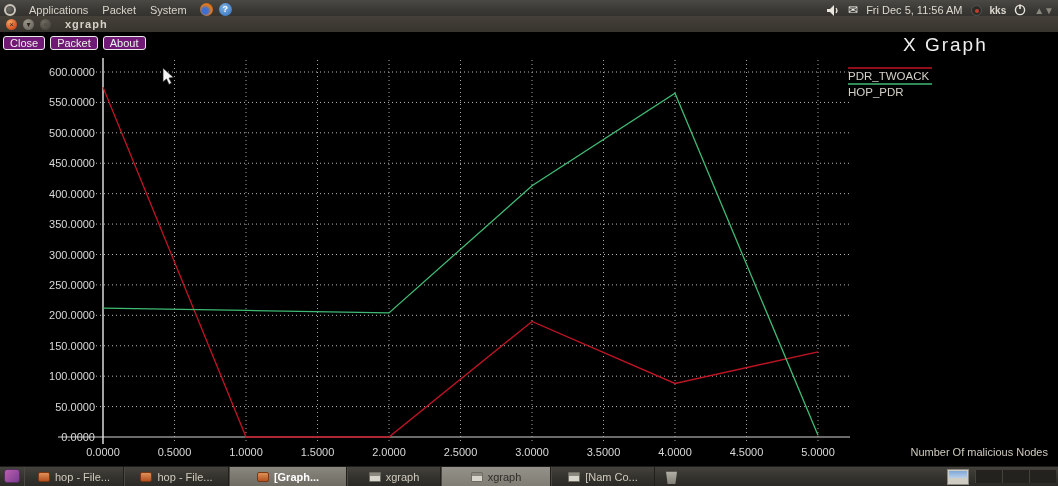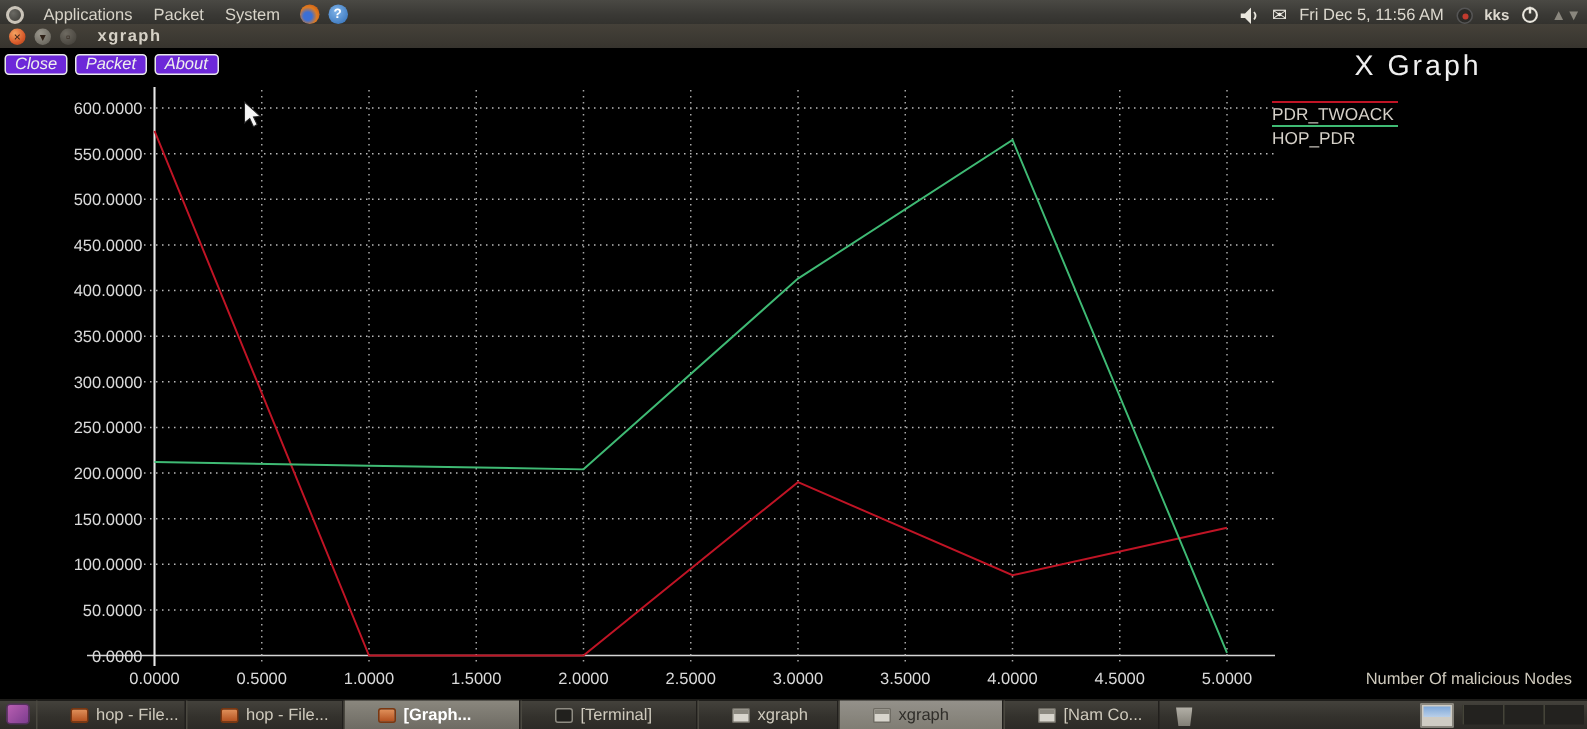--- a/index.html
+++ b/index.html
@@ -32,37 +32,37 @@
     background:linear-gradient(#454139,#37342e);display:flex;align-items:center;z-index:9;}
   .tb-circle{width:11px;height:11px;border-radius:50%;margin-left:6px;position:relative;}
   .tb-close{background:radial-gradient(circle at 35% 30%,#f3a361,#d85a2a 60%,#a33c16);}
   .tb-min{background:radial-gradient(circle at 35% 30%,#9a968c,#5d5a52);}
   .tb-max{background:radial-gradient(circle at 35% 30%,#6e6a61,#3e3b35);}
   .tb-glyph{position:absolute;inset:0;color:#2e2118;font-size:8px;line-height:11px;text-align:center;}
   .win-title{color:#d6d1c6;font-size:11px;font-weight:bold;margin-left:14px;letter-spacing:1px;}
 
   
   .xg-buttons{position:absolute;left:3px;top:36px;display:flex;gap:5px;z-index:8;}
-  .xg-btn{border:1px solid #e9e9e9;border-radius:3px;color:#eee;background:#6d28d9;
-    font-size:11px;padding:0 6px;height:14px;line-height:13px;font-style:italic;}
+  .xg-btn{border:1px solid #e9e9e9;border-radius:3px;color:#eee;background:#701a75;
+    font-size:11px;padding:0 6px;height:14px;line-height:13px;}
   .app-title{position:absolute;left:903px;top:34px;color:#efefef;font-size:19px;
     letter-spacing:2px;z-index:8;}
   .plot-title{position:absolute;left:55px;top:51px;color:#d6d1c8;font-size:12px;z-index:8;}
   .plot-title sup{font-size:9px;}
   #chart-svg{position:absolute;left:0;top:32px;z-index:2;}
 
   
   .taskbar{position:absolute;left:0;top:466px;width:1058px;height:20px;
     background:linear-gradient(#44423c,#34322d 55%,#2c2a26);border-top:1px solid #1d1c19;
     box-sizing:border-box;display:flex;align-items:stretch;z-index:10;}
   .applet-icon{width:16px;height:14px;margin:2px 4px;border-radius:3px;
     background:linear-gradient(135deg,#b95fb2,#7c3c8e);border:1px solid #55305e;box-sizing:border-box;}
   .task-btn{display:flex;align-items:center;gap:5px;font-size:11px;color:#cfcabd;
-    padding:0 22px;border-left:1px solid #4a4840;border-right:1px solid #211f1c;
-    box-sizing:border-box;overflow:hidden;white-space:nowrap;}
+    padding:0 6px;border-left:1px solid #4a4840;border-right:1px solid #211f1c;
+    box-sizing:border-box;overflow:hidden;white-space:nowrap;justify-content:center;}
   .task-btn.urgent{background:linear-gradient(#8a877e,#6e6b63);color:#ffffff;font-weight:bold;}
   .task-btn.active{background:linear-gradient(#94918a,#807d74);color:#2f2d29;}
   .t-icon{flex:0 0 auto;display:inline-block;}
   .icon-folder{width:12px;height:10px;background:linear-gradient(#e0905a,#b4511f);border-radius:2px;
     border:1px solid #7c3710;box-sizing:border-box;}
   .icon-terminal{width:12px;height:10px;background:#21201d;border:1px solid #8f8c83;border-radius:2px;box-sizing:border-box;}
   .icon-window{width:12px;height:10px;background:#d8d5cd;border:1px solid #6f6c64;border-radius:1px;box-sizing:border-box;
     position:relative;}
   .icon-window::before{content:"";position:absolute;left:0;top:0;right:0;height:3px;background:#8b887f;}
   .trash-icon{width:13px;height:14px;margin:3px 6px 0 10px;background:linear-gradient(#b9b6ad,#827f76);
@@ -200,24 +200,20 @@
           <span>hop - File...</span>
         </span>
         <span class="task-btn" style="width: 105px;">
           <span class="t-icon icon-folder"></span>
           <span>hop - File...</span>
         </span>
         <span class="task-btn urgent" style="width: 118px;">
           <span class="t-icon icon-folder"></span>
           <span>[Graph...</span>
         </span>
-        <span class="task-btn" style="width: 118px;">
-          <span class="t-icon icon-terminal"></span>
-          <span>[Terminal]</span>
-        </span>
         <span class="task-btn" style="width: 94px;">
           <span class="t-icon icon-window"></span>
           <span>xgraph</span>
         </span>
         <span class="task-btn active" style="width: 110px;">
           <span class="t-icon icon-window"></span>
           <span>xgraph</span>
         </span>
         <span class="task-btn" style="width: 104px;">
           <span class="t-icon icon-window"></span>

